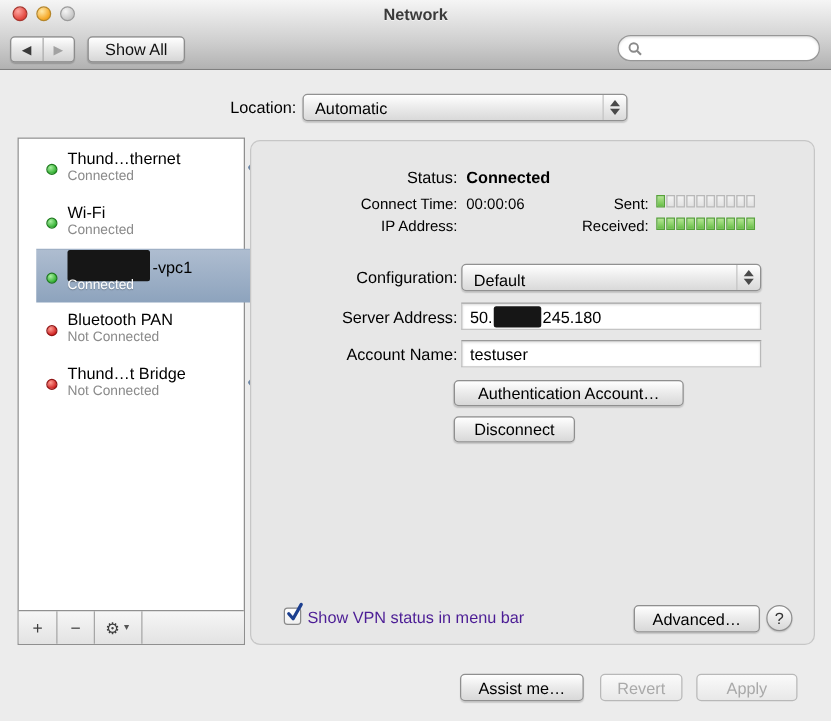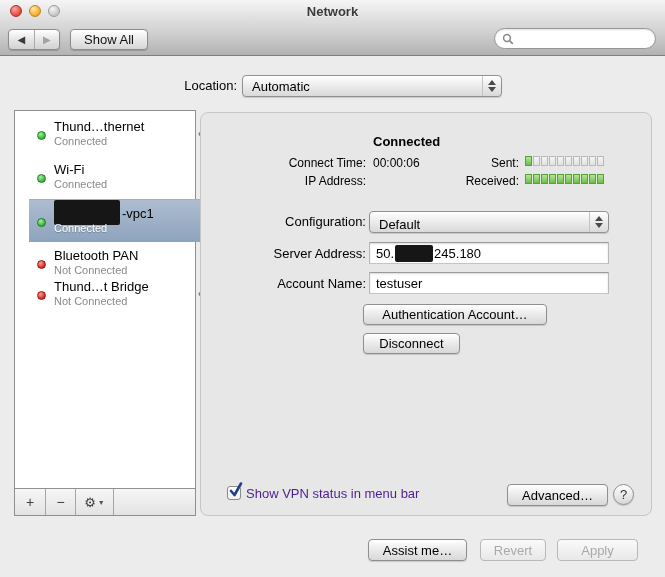--- a/index.html
+++ b/index.html
@@ -198,21 +198,21 @@
       </div>
       <div class="ric">
         <svg width="24" height="26" viewBox="0 0 24 26">
           <ellipse cx="12" cy="13" rx="10" ry="12" fill="#1a6de0"></ellipse>
           <ellipse cx="12" cy="8" rx="7" ry="5" fill="rgba(255,255,255,0.28)"></ellipse>
           <path d="M7.5 8.5 L16 17 L12 20.5 L12 5.5 L16 9 L7.5 17.5" fill="none" stroke="#fff" stroke-width="1.6" stroke-linejoin="round"></path>
         </svg>
       </div>
     </div>
 
-    <div class="srow" style="top:162px">
+    <div class="srow" style="top:174px">
       <div class="dot red"></div>
       <div class="txt">
         <div class="nm">Thund…t Bridge</div>
         <div class="st">Not Connected</div>
       </div>
       <div class="ric">
         <svg width="28" height="18" viewBox="0 0 28 18">
           <path d="M8 2 L2 9 L8 16" fill="none" stroke="#6e87a5" stroke-width="3" stroke-linecap="round" stroke-linejoin="round"></path>
           <path d="M20 2 L26 9 L20 16" fill="none" stroke="#6e87a5" stroke-width="3" stroke-linecap="round" stroke-linejoin="round"></path>
           <circle cx="10.5" cy="9" r="1.5" fill="#6e87a5"></circle>
@@ -227,20 +227,21 @@
       <div class="fcell rem">−</div>
       <div class="fcell gear">
           <span>⚙</span>
           <span class="gear-arrow">▼</span>
         </div>
     </div>
   </div>
 
   <div class="panel">
 
+    <div class="plabel f13" style="left:25px; top:21px; width:140px;">Status:</div>
     <div class="pvalue f13 bold" style="left:172px; top:21px;">Connected</div>
 
     <div class="plabel f12" style="left:25px; top:43px; width:140px;">Connect Time:</div>
     <div class="pvalue f12" style="left:172px; top:43px;">00:00:06</div>
 
     <div class="plabel f12" style="left:25px; top:61px; width:140px;">IP Address:</div>
     <div class="pvalue f12" style="left:172px; top:61px;margin-top:40px;">10.1.2.2</div>
 
     <div class="plabel f12" style="left:218px; top:43px; width:100px;">Sent:</div>
     <div class="meter" style="left:324px; top:43px;">

